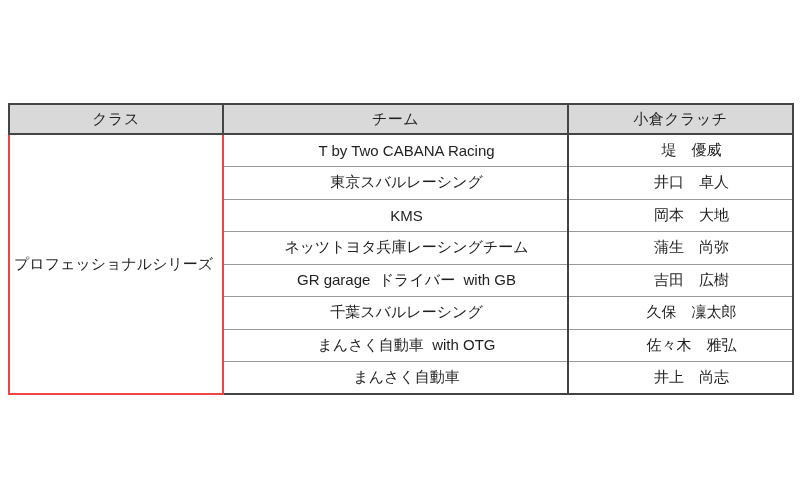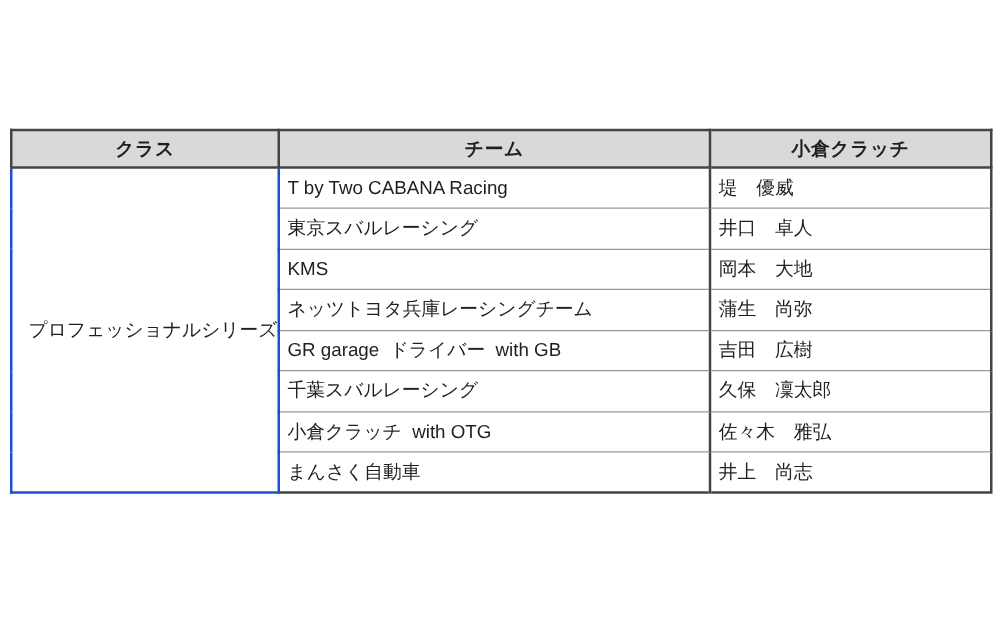--- a/index.html
+++ b/index.html
@@ -23,41 +23,41 @@
     color: #1f1f1f;
     border: 2px solid #444444;
   }
   col.c-class  { width: 214px; }
   col.c-team   { width: 345px; }
   col.c-driver { width: 225px; }
   table.results th {
     background: #d9d9d9;
     border: 2px solid #444444;
     height: 30px;
-    font-weight: bold;
+    font-weight: normal;
     text-align: center;
     vertical-align: middle;
     letter-spacing: 0.5px;
   }
   table.results td {
     border-left: 2px solid #444444;
     border-right: 2px solid #444444;
     border-top: 1px solid #999999;
     border-bottom: 1px solid #999999;
     height: 32.5px;
     vertical-align: middle;
-    text-align: left;
-    padding-left: 6px;
+    text-align: center;
+    padding-left: 22px;
     white-space: pre;
     overflow: hidden;
   }
   table.results td.class-cell {
-    border: 2px solid #1d4ed8;
+    border: 2px solid #ef4444;
     vertical-align: middle;
-    text-align: right;
+    text-align: left;
     padding-left: 4px;
   }
 </style>
 </head>
 <body>
 
 <div class="page">
   <table class="results">
     <colgroup>
       <col class="c-class">
@@ -91,21 +91,21 @@
       </tr>
       <tr>
         <td>GR garage  ドライバー  with GB</td>
         <td>吉田　広樹</td>
       </tr>
       <tr>
         <td>千葉スバルレーシング</td>
         <td>久保　凜太郎</td>
       </tr>
       <tr>
-        <td>小倉クラッチ  with OTG</td>
+        <td>まんさく自動車  with OTG</td>
         <td>佐々木　雅弘</td>
       </tr>
       <tr>
         <td>まんさく自動車</td>
         <td>井上　尚志</td>
       </tr>
     </tbody>
   </table>
 </div>
 

